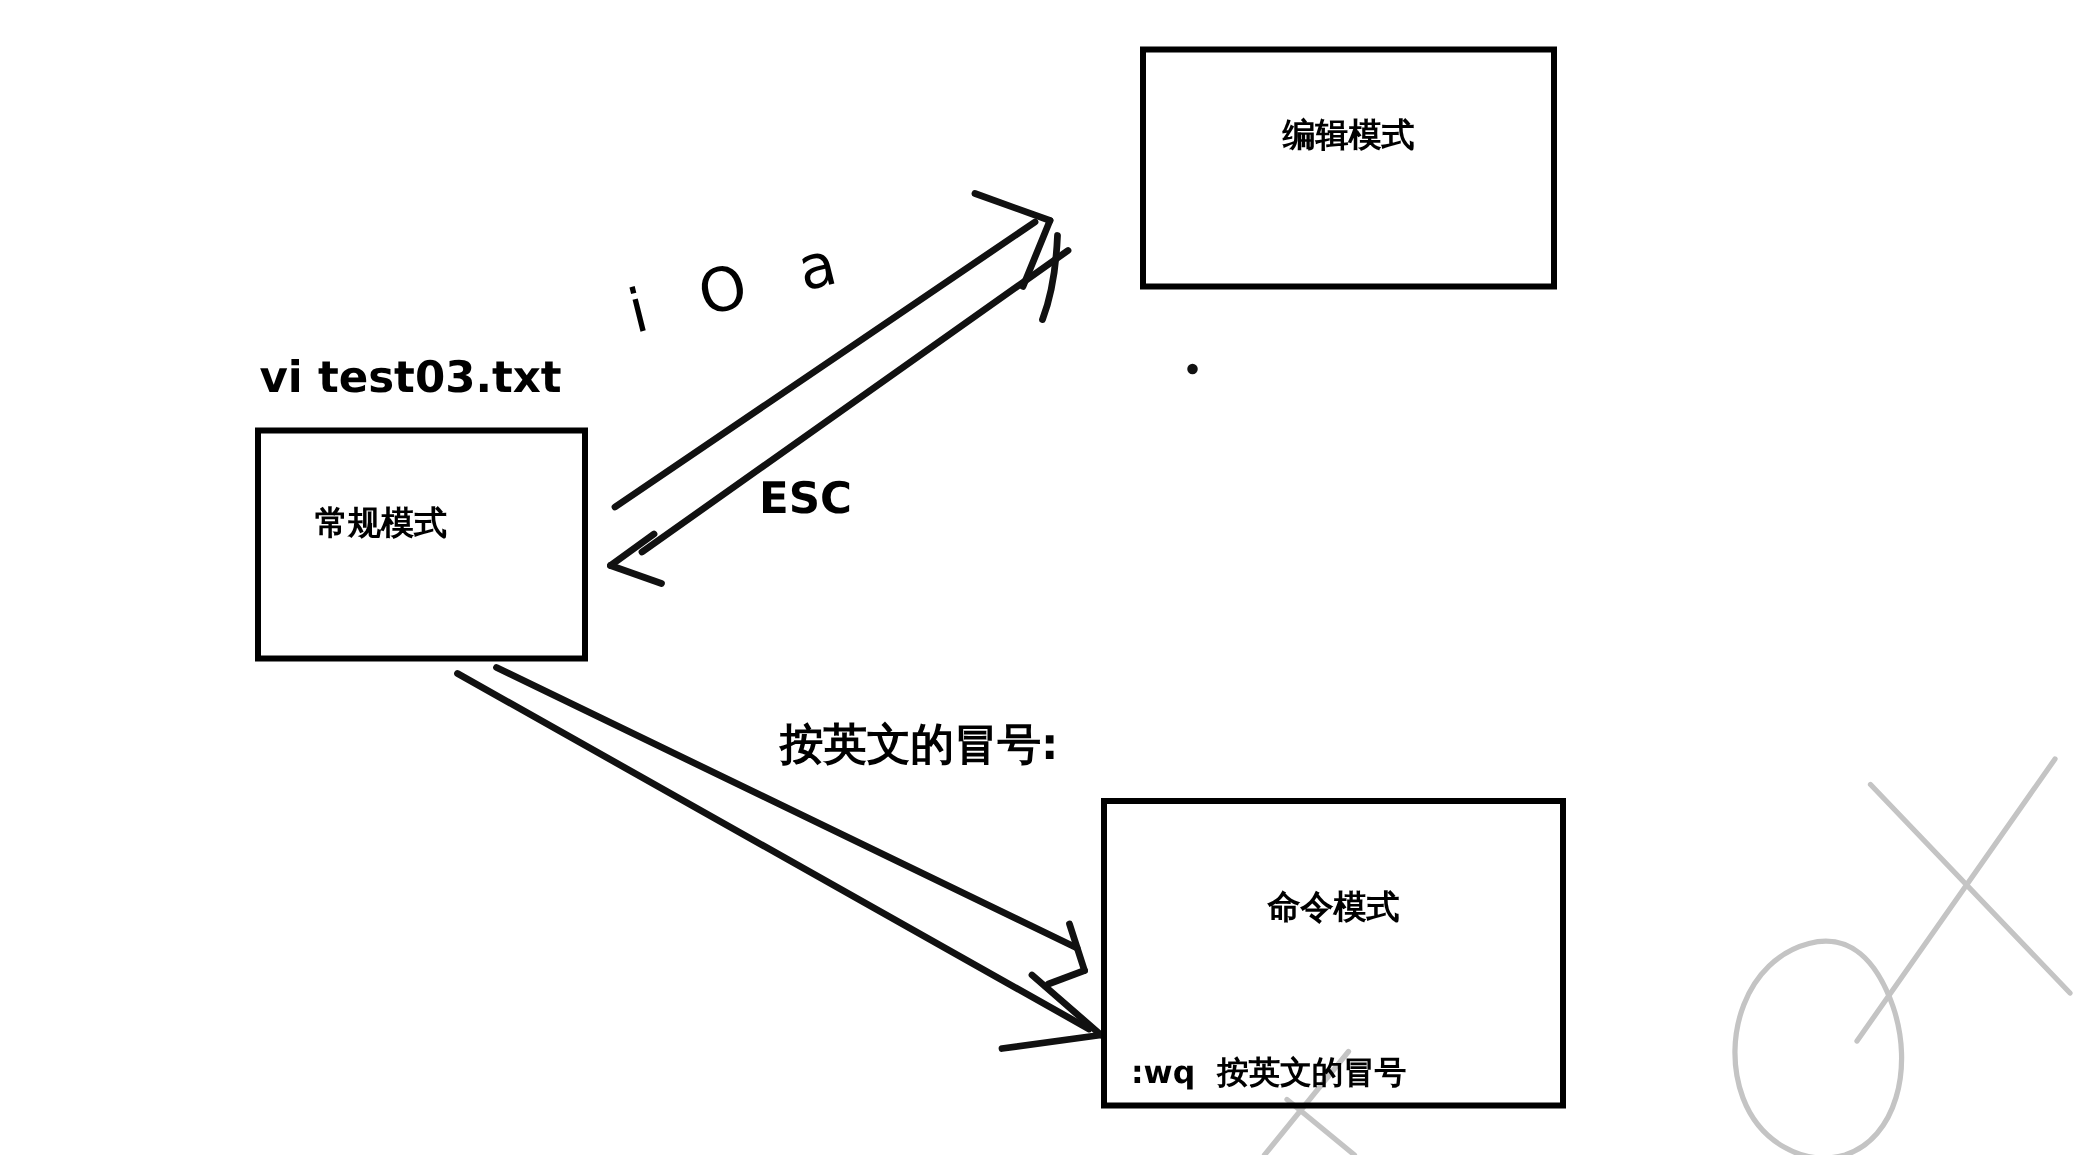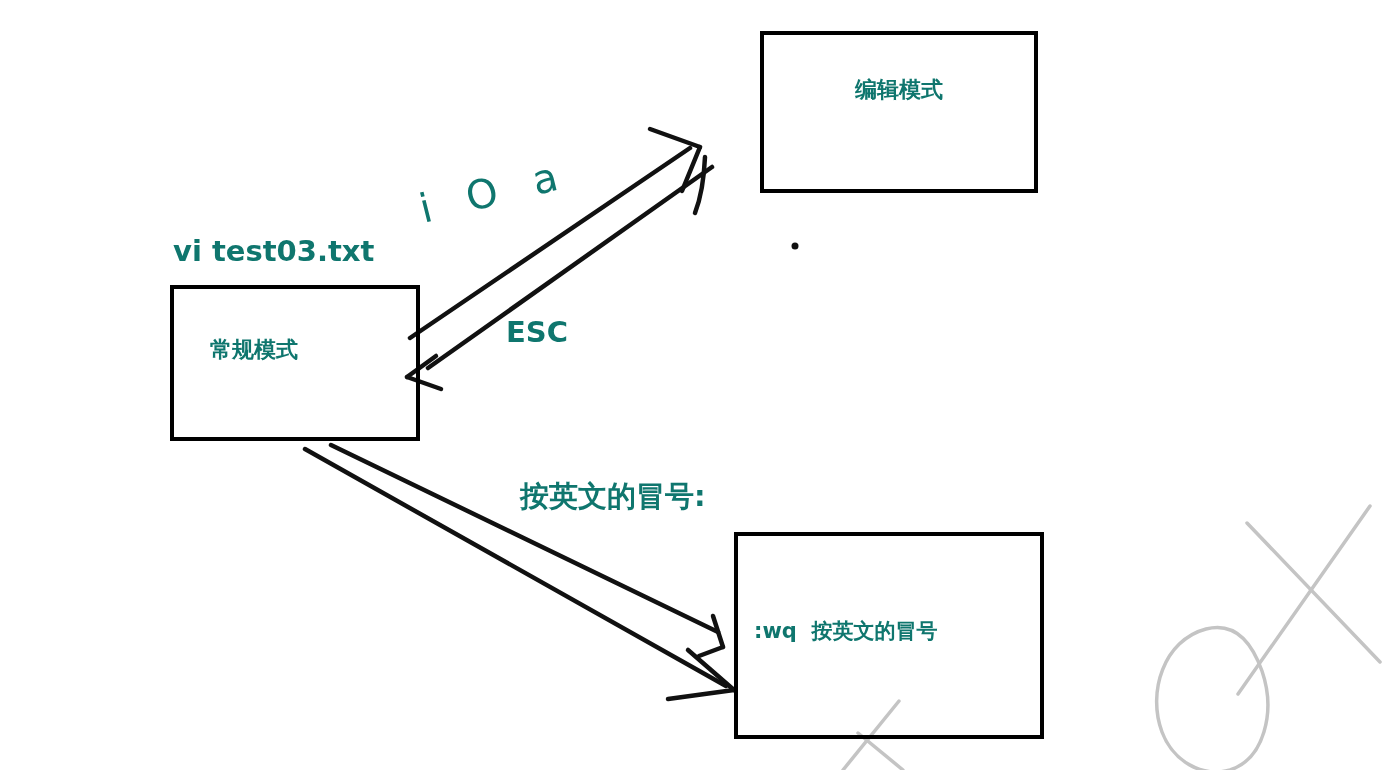--- a/index.html
+++ b/index.html
@@ -3,35 +3,35 @@
 <meta charset="utf-8">
 <style>
   html, body { margin: 0; padding: 0; background: #ffffff; }
   .canvas {
     position: relative;
     width: 1382px;
     height: 770px;
     background: #ffffff;
     overflow: hidden;
     font-family: "DejaVu Sans", sans-serif;
-    color: #0f766e;
+    color: #000000;
   }
   svg.ink {
     position: absolute;
     left: 0; top: 0;
     width: 1382px; height: 770px;
   }
   .box {
     position: absolute;
     border: 4px solid #000000;
     background: transparent;
     box-sizing: border-box;
   }
   .box-edit   { left: 760px; top: 31px;  width: 278px; height: 162px; }
-  .box-normal { left: 170px; top: 285px; width: 250px; height: 156px; }
+  .box-normal { left: 170px; top: 285px; width: 222px; height: 156px; }
   .box-command{ left: 734px; top: 532px; width: 310px; height: 207px; }
 
   .edit-label {
     padding-top: 40px;
     text-align: center;
     font-weight: bold;
     font-size: 22px;
   }
   .normal-lines {
     padding: 40px 0 0 36px;
@@ -112,20 +112,21 @@
     <div class="edit-label">编辑模式</div>
   </div>
 
   <div class="box box-normal">
     <div class="normal-lines">
       <div>常规模式</div>
     </div>
   </div>
 
   <div class="box box-command">
+    <div class="command-title">命令模式</div>
     <div class="command-lines">
       <div>:wq  按英文的冒号</div>
       
     </div>
   </div>
 
   <div class="float-label lbl-vi">vi  test03.txt</div>
 
   <div class="lbl-ioa">i O a</div>
 

